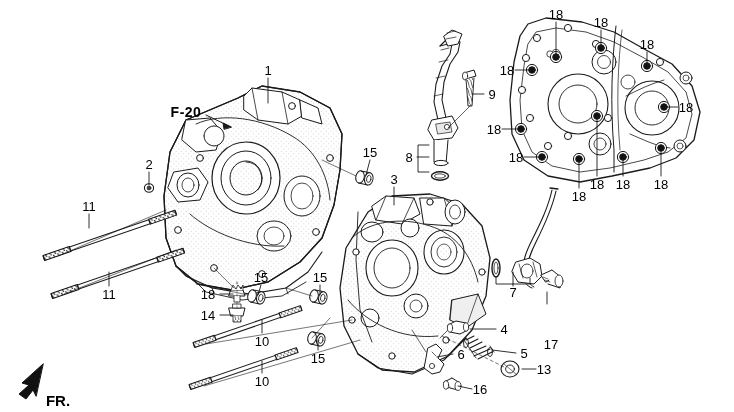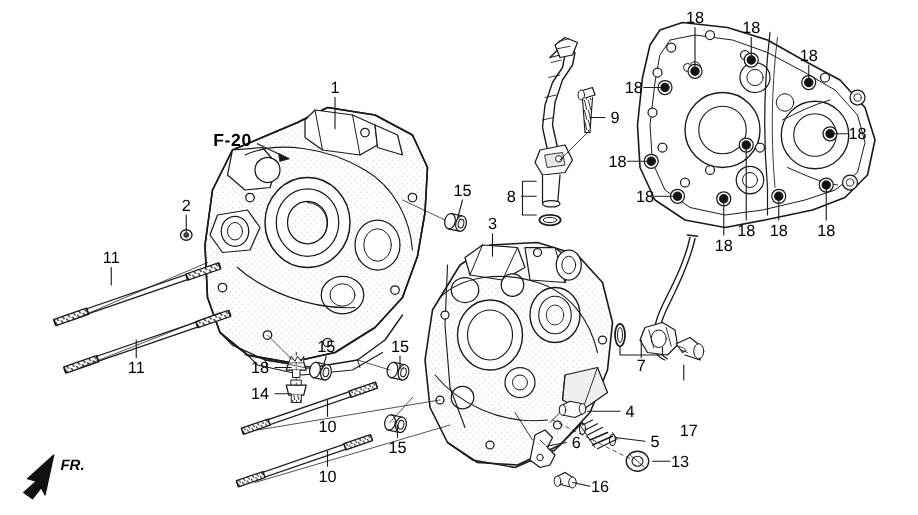--- a/index.html
+++ b/index.html
@@ -39,27 +39,27 @@
     font-weight: bold;
     color: #000000;
     line-height: 1;
     white-space: nowrap;
     transform: translate(-50%, -50%);
     letter-spacing: 0.5px;
   }
   .fr-label {
     position: absolute;
     font-family: "Liberation Sans", sans-serif;
-    font-size: 12px;
+    font-size: 15px;
     font-weight: bold;
-    font-style: italic;
     color: #000000;
     line-height: 1;
     white-space: nowrap;
     transform: translate(-50%, -50%);
+    margin-top: 28px;
   }
 </style>
 </head>
 <body>
 
 <div id="diagram-root">
 
   <svg id="art-layer" viewBox="0 0 734 412" xmlns="http://www.w3.org/2000/svg">
     <defs>
       <pattern id="halftone" width="4" height="4" patternUnits="userSpaceOnUse">

